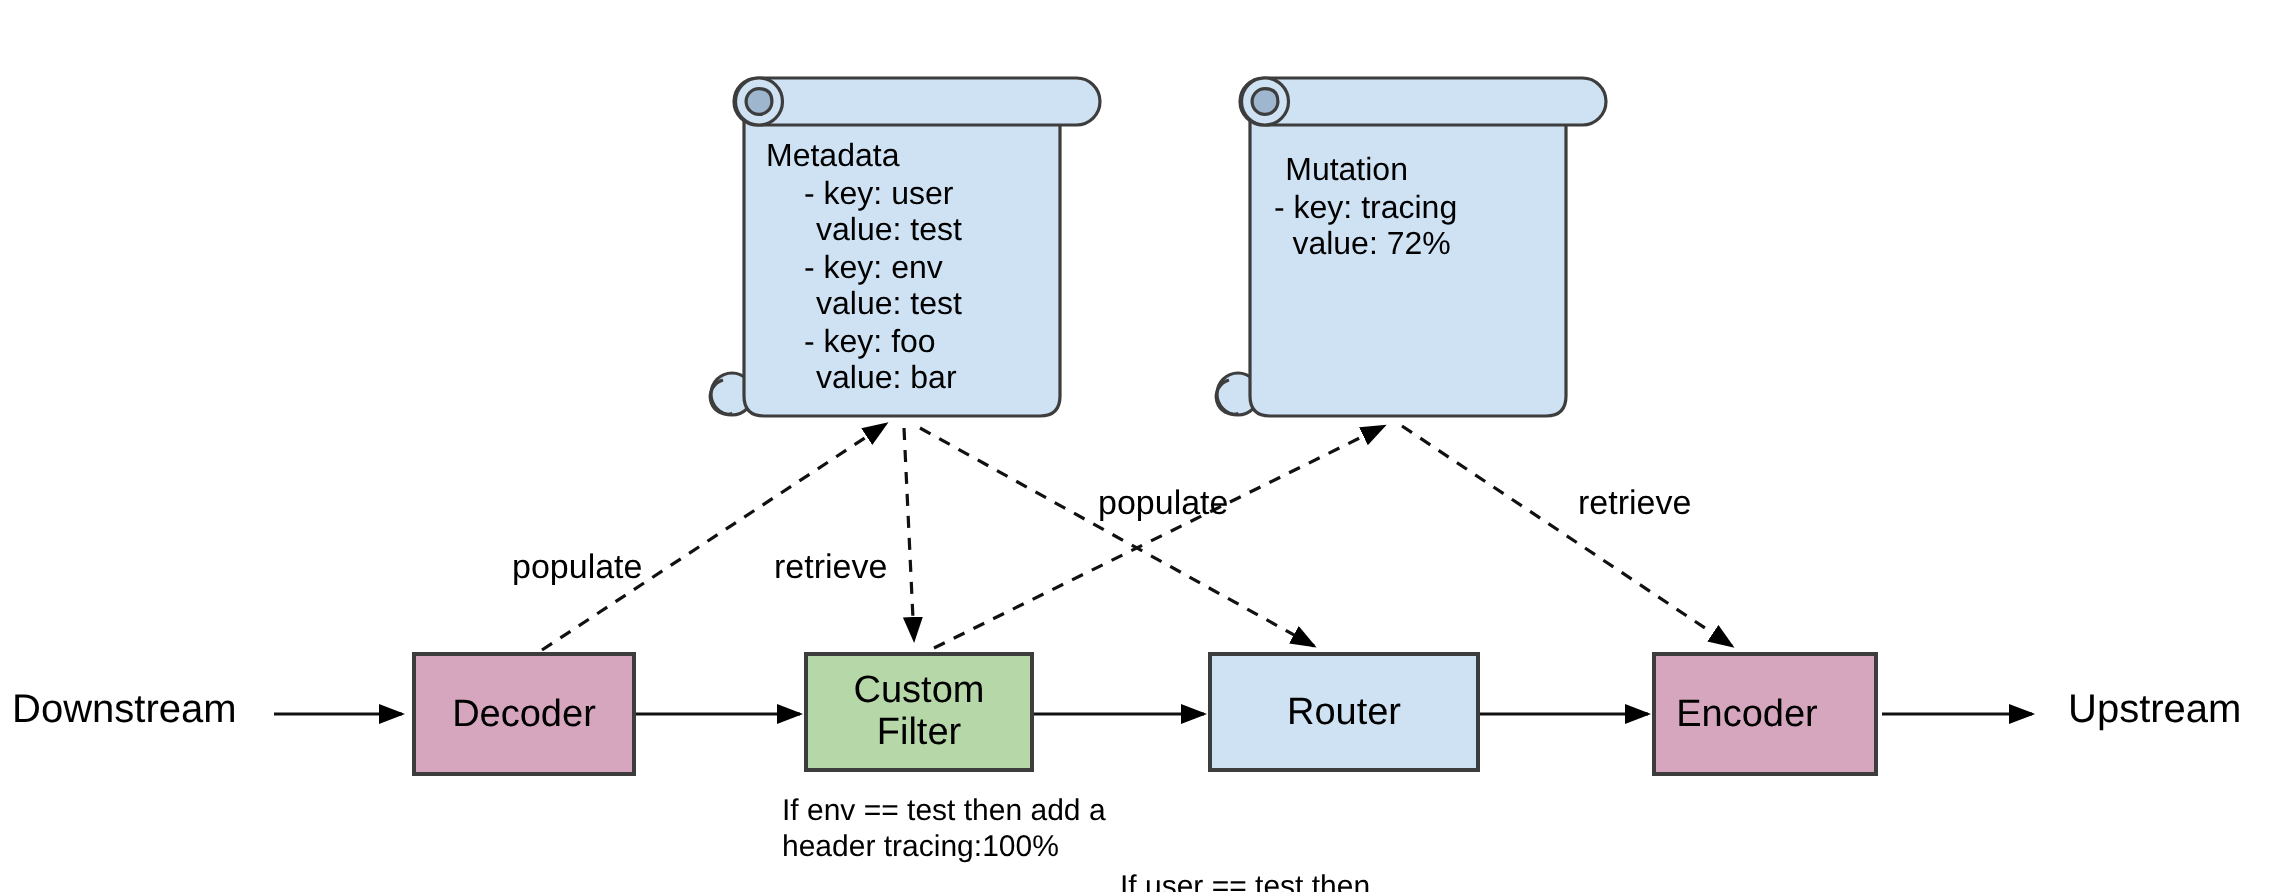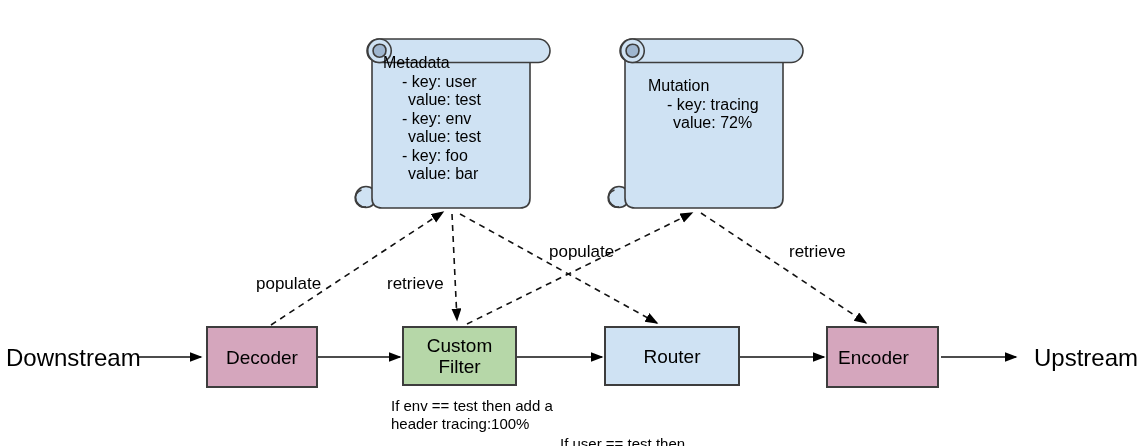--- a/index.html
+++ b/index.html
@@ -11,21 +11,21 @@
   .outline{stroke:#3d3d3d;}
   .thin{stroke-width:1.6;}
   .thick{stroke-width:2;}
   .flowline{stroke:#111;stroke-width:1.6;fill:none;}
   .dashline{stroke:#111;stroke-width:1.6;fill:none;stroke-dasharray:6 5;}
   .txt{position:absolute;white-space:nowrap;}
   .node-label{
     position:absolute;display:flex;align-items:center;justify-content:center;
     text-align:center;font-size:19px;line-height:21px;white-space:pre-line;
   }
-  .endpoint{font-size:24px;top:344px;}
+  .endpoint{font-size:20px;top:344px;}
   .edge-label{font-size:17px;margin-top:12px;}
   .note{
     position:absolute;font-size:15px;line-height:18px;white-space:pre-line;
   }
   .scroll-text{position:absolute;font-size:16px;line-height:18.5px;}
   .scroll-text .line{height:18.5px;}
   .ind-key{padding-left:19px;}
   .ind-val{padding-left:25px;}
 </style>
 </head>
@@ -80,31 +80,31 @@
   <div class="node-label" style="left:403px;top:327px;width:113px;height:58px;">Custom
 Filter</div>
   <div class="node-label" style="left:605px;top:327px;width:134px;height:58px;">Router</div>
   <div class="node-label" style="left:818px;top:327px;width:111px;height:60px;">Encoder</div>
 
   <div class="txt edge-label" style="left:256px;top:262px;">populate</div>
   <div class="txt edge-label" style="left:387px;top:262px;">retrieve</div>
   <div class="txt edge-label" style="left:549px;top:230px;">populate</div>
   <div class="txt edge-label" style="left:789px;top:230px;">retrieve</div>
 
-  <div class="scroll-text" style="left:383px;top:54px;">
+  <div class="scroll-text" style="left:383px;top:70px;">
     <div class="line">Metadata</div>
     <div class="line ind-key">- key: user</div>
     <div class="line ind-val">value: test</div>
     <div class="line ind-key">- key: env</div>
     <div class="line ind-val">value: test</div>
     <div class="line ind-key">- key: foo</div>
     <div class="line ind-val">value: bar</div>
   </div>
 
-  <div class="scroll-text" style="left:648px;top:77px;">
+  <div class="scroll-text" style="left:618px;top:77px;text-align:center;">
     <div class="line">Mutation</div>
     <div class="line ind-key">- key: tracing</div>
     <div class="line ind-val">value: 72%</div>
   </div>
 
   <div class="note" style="left:391px;top:397px;">If env == test then add a
 header tracing:100%</div>
   <div class="note" style="left:560px;top:397px;margin-top:38px;">If user == test then
 route to version2</div>
 

